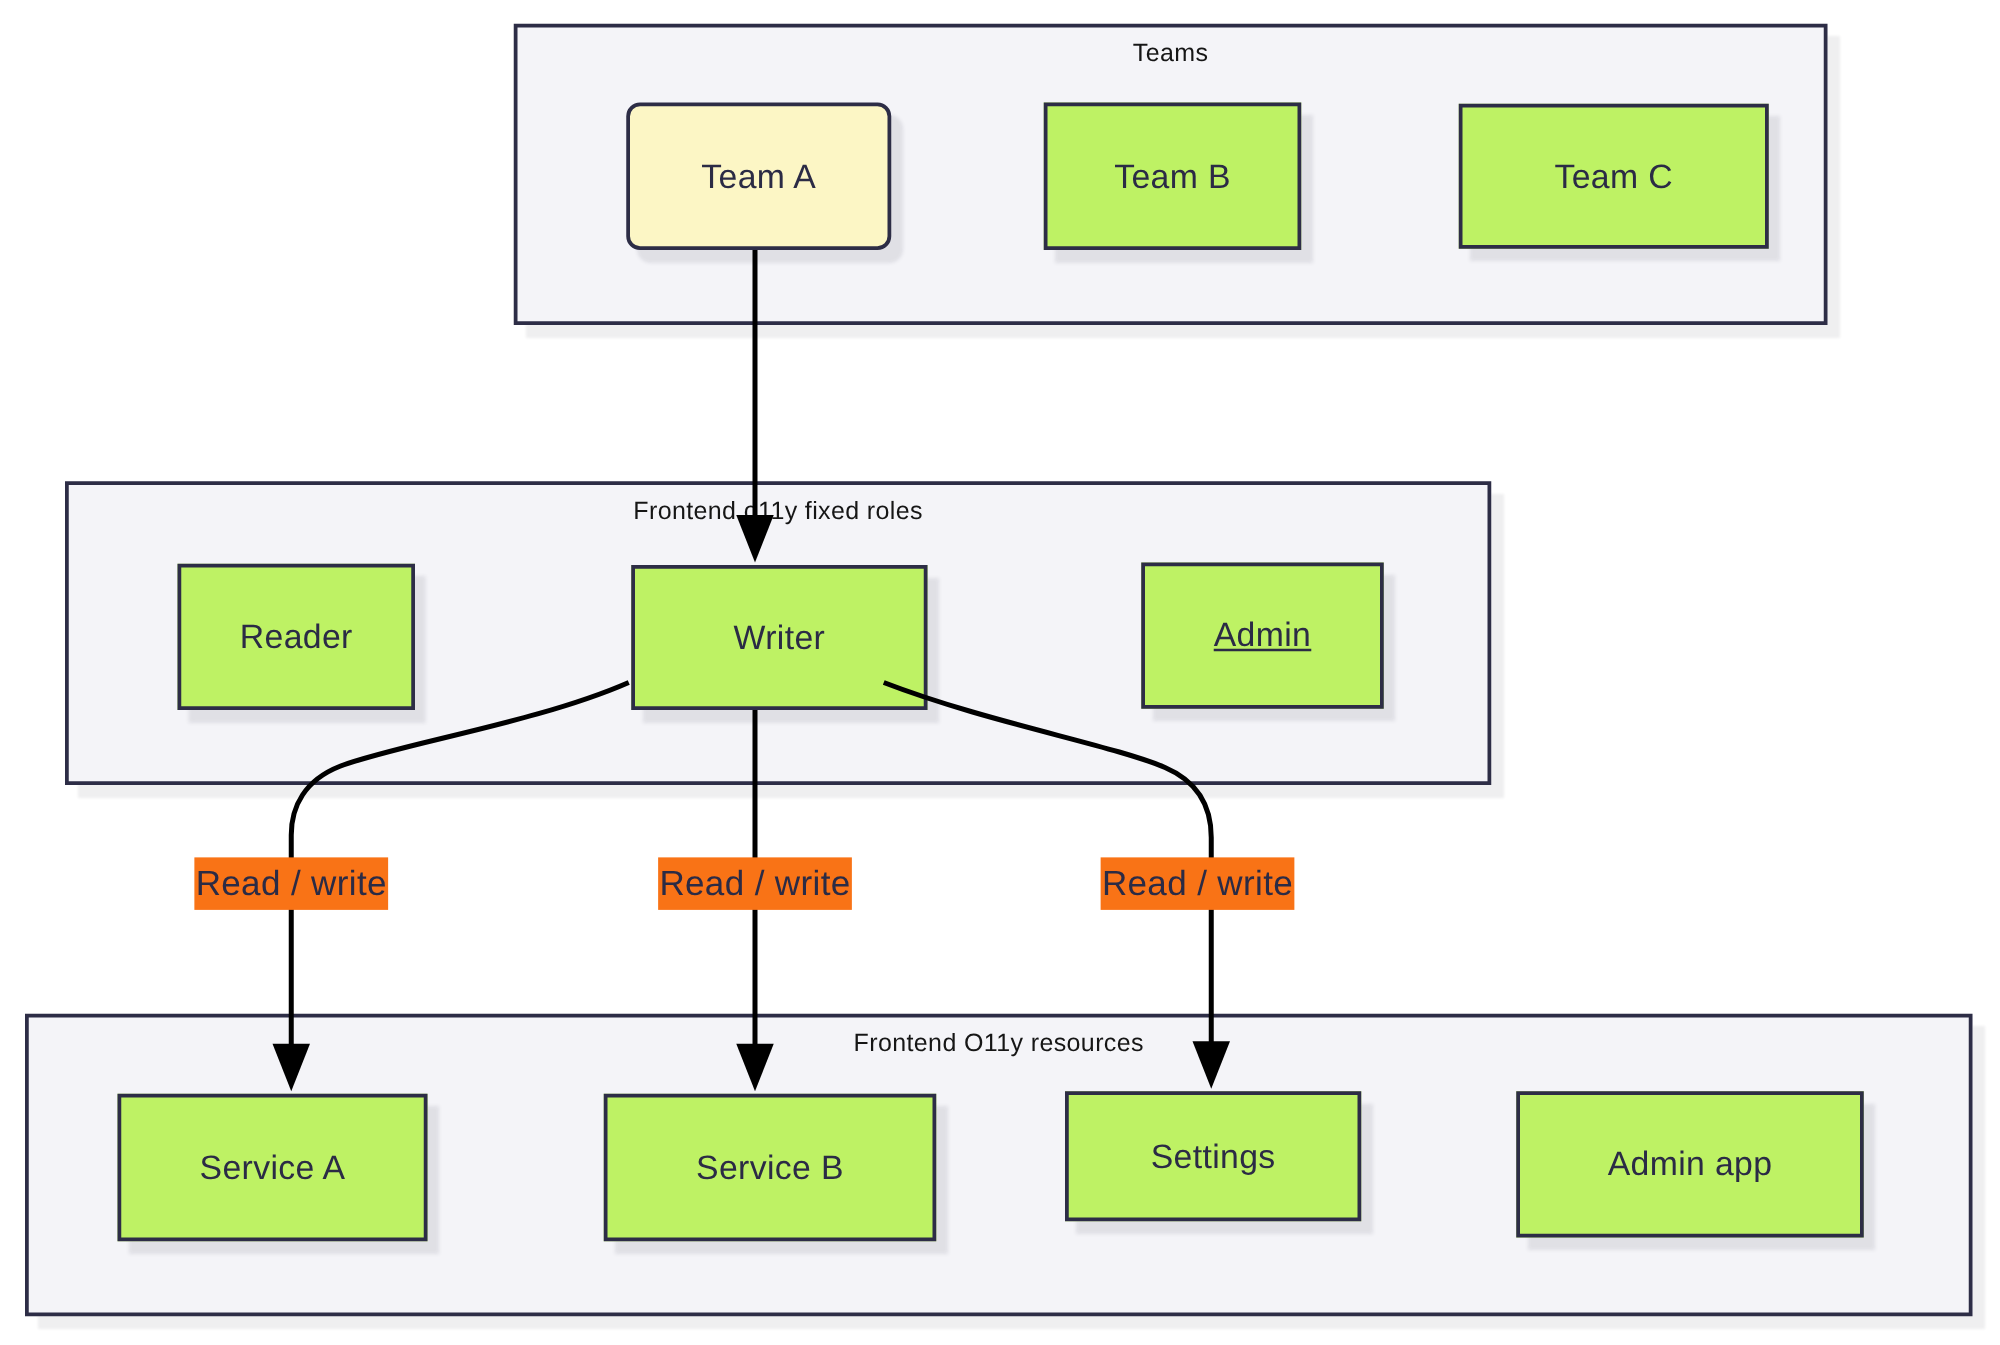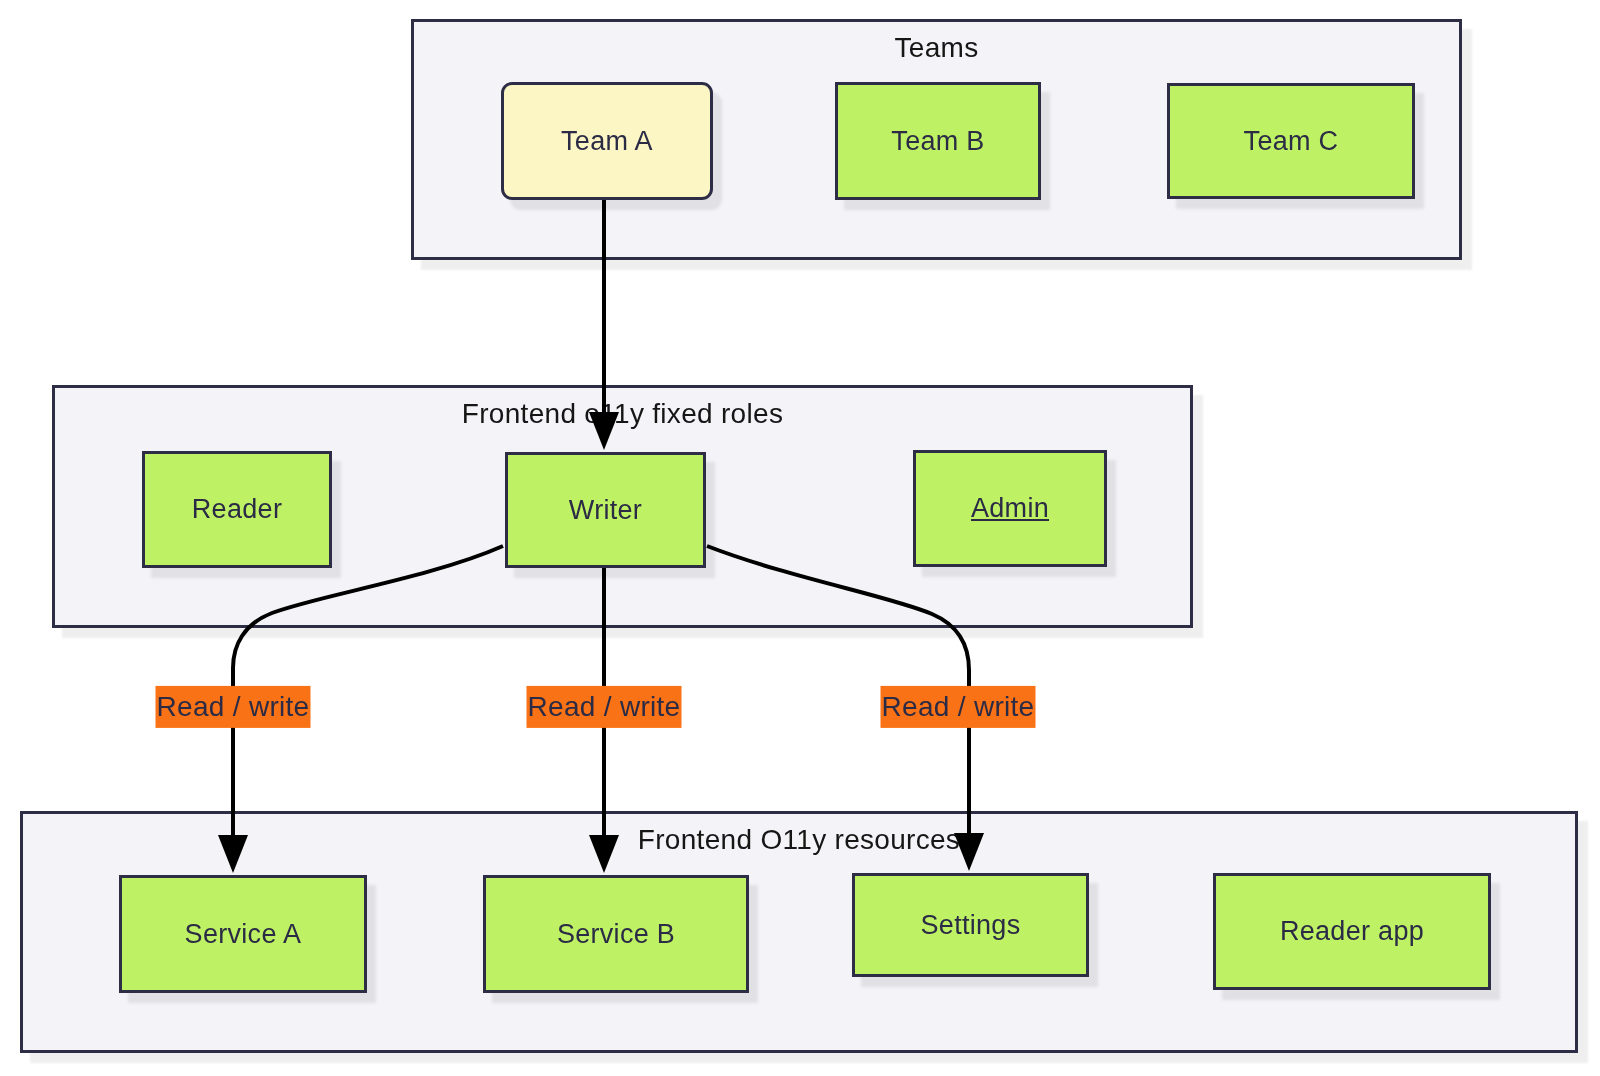--- a/index.html
+++ b/index.html
@@ -6,21 +6,21 @@
   .canvas{
     position:relative;width:1600px;height:1076px;background:#ffffff;overflow:hidden;
     font-family:"Liberation Sans", sans-serif;
   }
   .cluster{
     position:absolute;background:#f4f4f8;border:3px solid #2d2d46;
     box-shadow:10px 10px 2px rgba(45,45,70,0.08);z-index:0;box-sizing:border-box;
   }
   .cluster-title{
     position:absolute;top:10px;left:0;right:0;text-align:center;
-    font-size:28px;color:#161616;letter-spacing:0.3px;
+    font-size:20px;color:#161616;letter-spacing:0.3px;
   }
   .node{
     position:absolute;background:#bef264;border:3.5px solid #2d2d46;
     box-shadow:9px 10px 3px rgba(45,45,70,0.10);z-index:1;box-sizing:border-box;
     display:flex;align-items:center;justify-content:center;
     font-size:27px;color:#2b2b45;letter-spacing:0.3px;
   }
   .node.highlight{background:#fcf6c5;border-radius:11px;}
   svg.edges{position:absolute;left:0;top:0;z-index:2;pointer-events:none;}
   svg.edges path{stroke:#000000;stroke-width:4;fill:none;}
@@ -54,38 +54,38 @@
   <div class="node" style="left:835px;top:82px;width:206px;height:118px;">
     <span>Team B</span>
   </div>
   <div class="node" style="left:1167px;top:83px;width:248px;height:116px;">
     <span>Team C</span>
   </div>
 
   <div class="node" style="left:142px;top:451px;width:190px;height:117px;">
     <span>Reader</span>
   </div>
-  <div class="node" style="left:505px;top:452px;width:201px;height:116px;">
+  <div class="node" style="left:505px;top:452px;width:237px;height:116px;">
     <span>Writer</span>
   </div>
   <div class="node" style="left:913px;top:450px;width:194px;height:117px;text-decoration:underline;">
     <span>Admin</span>
   </div>
 
-  <div class="node" style="left:119px;top:875px;width:248px;height:118px;">
+  <div class="node" style="left:94px;top:875px;width:248px;height:118px;">
     <span>Service A</span>
   </div>
   <div class="node" style="left:483px;top:875px;width:266px;height:118px;">
     <span>Service B</span>
   </div>
   <div class="node" style="left:852px;top:873px;width:237px;height:104px;">
     <span>Settings</span>
   </div>
   <div class="node" style="left:1213px;top:873px;width:278px;height:117px;">
-    <span>Reader app</span>
+    <span>Admin app</span>
   </div>
 
   <svg class="edges" width="1600" height="1076" viewBox="0 0 1600 1076">
 
     <path d="M604,200 L604,416"></path>
     <polygon points="604,450 589,412 619,412"></polygon>
 
     <path d="M503,546 C430,578 320,595 272,613 C244,624 233,645 233,668 L233,837"></path>
     <polygon points="233,873 218,835 248,835"></polygon>
 

